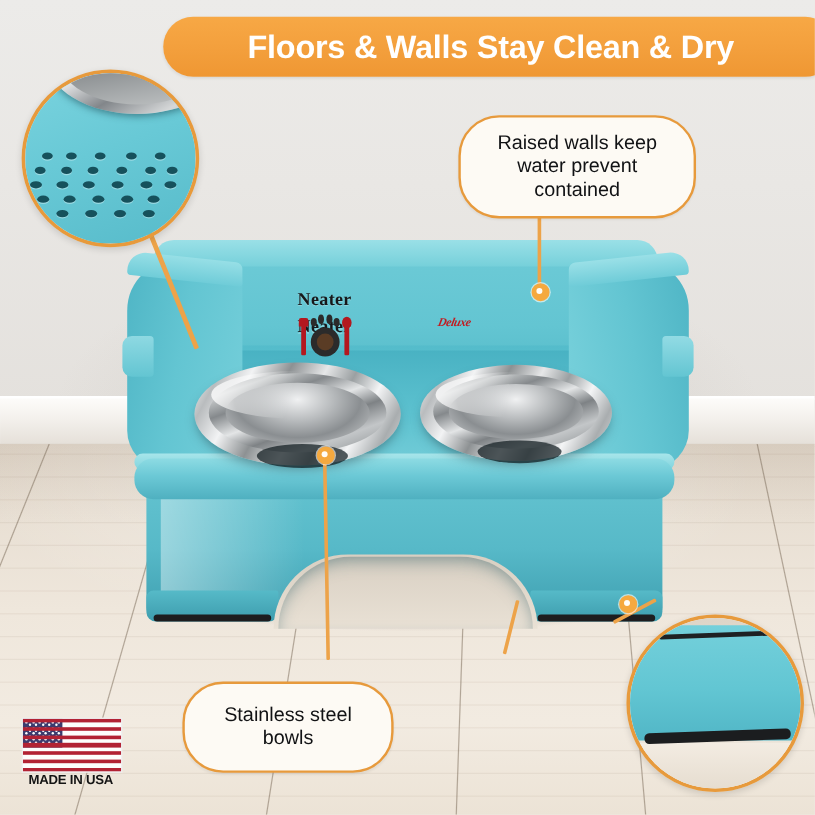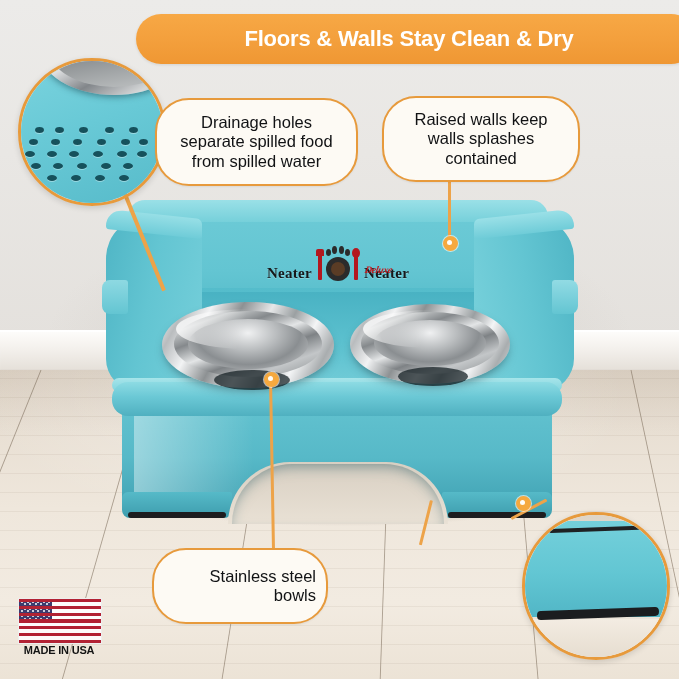--- a/index.html
+++ b/index.html
@@ -172,21 +172,21 @@
   }
   .wall-notch-r{
     position:absolute;left:452px;top:84px;width:26px;height:34px;
     background:linear-gradient(180deg,#92dbe4,#63c5d2);
     border-radius:3px 8px 8px 3px;
   }
 
   
   .logo{
     position:absolute;left:148px;top:46px;width:180px;height:40px;
-    display:flex;align-items:flex-end;justify-content:center;gap:3px;
+    display:flex;align-items:flex-start;justify-content:center;gap:3px;flex-direction:column;
   }
   .logo-word{
     font-family:"Liberation Serif", serif;
     font-weight:700;font-size:15px;color:#17181a;letter-spacing:.3px;
     text-shadow:0 1px 0 rgba(255,255,255,.25);
   }
   .logo-mark{position:relative;width:46px;height:36px;}
   .paw{position:absolute;left:11px;top:0px;width:24px;height:12px;}
   .paw i{position:absolute;background:#2b2b2b;border-radius:50%;}
   .paw i:nth-child(1){left:0;top:3px;width:5px;height:7px;}
@@ -263,41 +263,41 @@
 
   
   .banner{
     position:absolute;left:136px;top:14px;width:560px;height:50px;
     background:linear-gradient(180deg,#f7a845 0%,#f39f3c 55%,#ef9733 100%);
     border-radius:26px;
     display:flex;align-items:center;justify-content:center;
     box-shadow:0 1px 3px rgba(0,0,0,.10);
   }
   .banner-text{
-    color:#ffffff;font-size:22px;font-weight:700;letter-spacing:-.2px;
+    color:#ffffff;font-size:27px;font-weight:700;letter-spacing:-.2px;
     white-space:nowrap;padding-right:14px;
   }
 
   
   .callout{
     position:absolute;
     background:#fdfaf4;
     border:2px solid #e79a3c;
     border-radius:34px;
     display:flex;align-items:center;justify-content:center;
     text-align:center;
     box-shadow:0 1px 2px rgba(0,0,0,.06);
   }
   .callout span{
     color:#111214;font-size:16.5px;line-height:1.16;font-weight:400;
     padding:0 10px;
   }
   #co-drainage{left:155px;top:98px;width:199px;height:84px;}
   #co-walls{left:382px;top:96px;width:194px;height:82px;}
-  #co-bowls{left:152px;top:548px;width:172px;height:72px;text-align:right;}
+  #co-bowls{left:152px;top:568px;width:172px;height:72px;}
   #co-feet{left:356px;top:540px;width:153px;height:84px;}
 
   
   .lead{
     position:absolute;background:#eda349;transform-origin:top left;border-radius:1px;
   }
   .dot{
     position:absolute;width:11px;height:11px;border-radius:50%;
     background:#f5a93f;border:2px solid #f5a93f;
     box-shadow:0 0 0 1px rgba(255,255,255,.6);
@@ -520,25 +520,22 @@
     <div class="feet-floorline"></div>
     <div class="feet-teal"></div>
     <div class="feet-top-line"></div>
     <div class="feet-rubber"></div>
   </div>
 
   <div class="banner">
     <span class="banner-text">Floors &amp; Walls Stay Clean &amp; Dry</span>
   </div>
 
-  <div class="callout" id="co-drainage">
-    <span>Drainage holes separate spilled food from spilled water</span>
-  </div>
   <div class="callout" id="co-walls">
-    <span>Raised walls keep walls splashes contained</span>
+    <span>Raised walls keep water prevent contained</span>
   </div>
   <div class="callout" id="co-bowls">
     <span>Stainless steel bowls</span>
   </div>
 
   <div class="usa">
     <div class="flag" id="flag">
       <div class="canton" id="canton">
           <div class="star" style="left: 2.2px; top: 1.6px;"></div>
           <div class="star" style="left: 7.6px; top: 1.6px;"></div>

